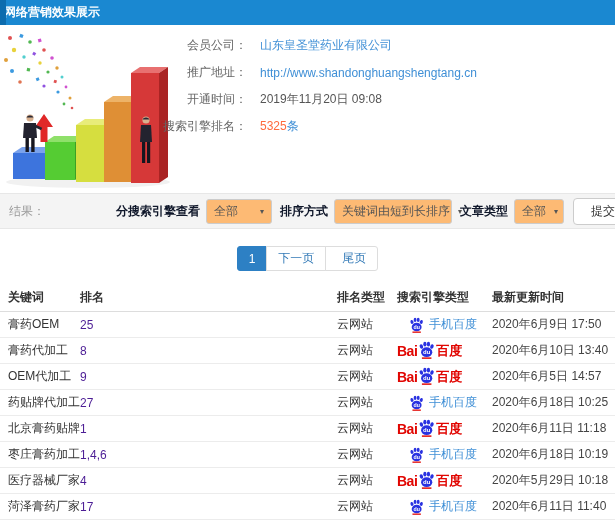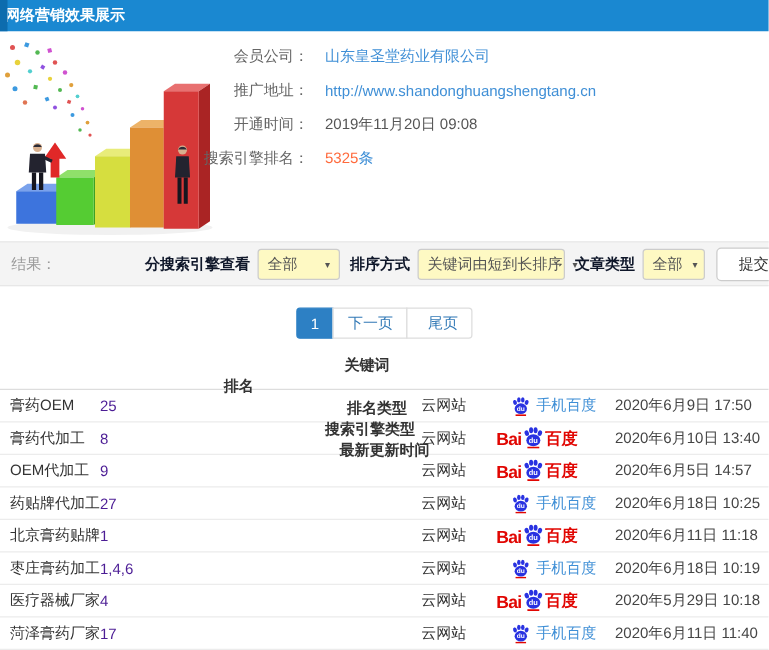--- a/index.html
+++ b/index.html
@@ -30,21 +30,21 @@
   .filter-bar {
     margin-top:3px; height:36px; background:#f4f4f4;
     border-top:1px solid #e7e7e7; border-bottom:1px solid #e7e7e7;
     display:flex; align-items:center; padding:0 0 0 9px; white-space:nowrap;
   }
   .result-label { color:#999; }
   .filter-spacer { flex:1; }
   .filter-label { font-weight:bold; color:#0f172a; margin:0 6px 0 8px; }
   .select {
     display:inline-flex; align-items:center; justify-content:space-between;
-    background:#fef9c3; border:1px solid #ccc; border-radius:3px;
+    background:#fdba74; border:1px solid #ccc; border-radius:3px;
     height:25px; padding:0 7px; color:#555; cursor:pointer;
   }
   .select .caret { font-size:8px; color:#555; margin-left:8px; }
   .select.w1 { width:66px; }
   .select.w2 { width:118px; }
   .select.w3 { width:50px; }
   .submit-btn {
     height:27px; margin-left:9px; margin-right:-18px; padding:0 17px;
     background:#fff; border:1px solid #ccc; border-radius:4px;
     font-size:12px; color:#333; cursor:pointer;
@@ -58,21 +58,21 @@
     height:25px; padding:0 11px; border:1px solid #ddd; background:#fff;
     color:#337ab7; text-decoration:none; margin-left:-1px; cursor:pointer;
   }
   .page-btn.first { border-radius:3px 0 0 3px; margin-left:0; }
   .page-btn.last  { border-radius:0 3px 3px 0;padding-left:16px; }
   .page-btn.active { background:#2d80c4; border-color:#2d80c4; color:#fff; }
 
   
   .table { margin-top:13px; width:100%; }
   .trow, .thead { display:flex; align-items:center; }
-  .thead { height:28px; font-weight:bold; color:#333; border-bottom:1px solid #ddd;flex-direction:column; }
+  .thead { height:28px; font-weight:bold; color:#333; border-bottom:1px solid #ddd; }
   .trow { height:26px; border-bottom:1px solid #ececec; }
   .cell { white-space:nowrap; overflow:visible; }
   .col-kw     { width:80px; padding-left:8px; }
   .col-rank   { width:257px; }
   .col-type   { width:60px; }
   .col-engine { width:95px; display:flex; align-items:center; }
   .col-time   { flex:1; }
   .rank-link { color:#4c1d95; text-decoration:none; cursor:pointer; }
   .time-cell { color:#444; }
 

